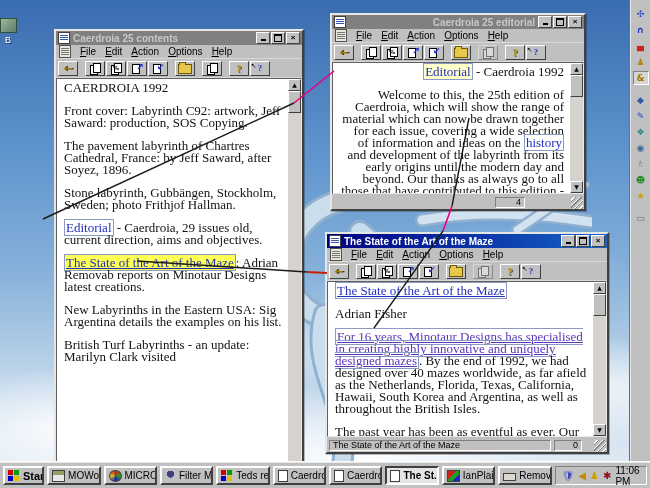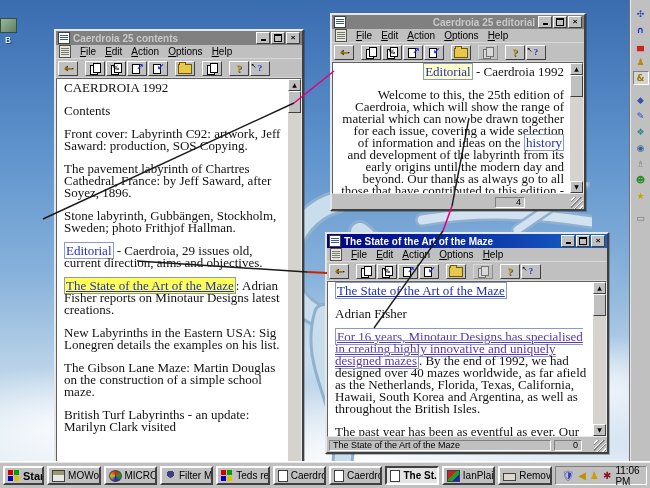--- a/index.html
+++ b/index.html
@@ -246,28 +246,26 @@
     <span class="tb">
         <span class="i-help">?</span>
       </span>
     <span class="tb">
         <span class="chelp">?</span>
       </span>
   </div>
   <div class="client">
     <div class="textpane">
       <p>CAERDROIA 1992</p>
-      <p>Contents</p>
       <p>Front cover: Labyrinth C92: artwork, Jeff Saward: production, SOS Copying.</p>
       <p>The pavement labyrinth of Chartres Cathedral, France: by Jeff Saward, after Soyez, 1896.</p>
       <p>Stone labyrinth, Gubbängen, Stockholm, Sweden; photo Frithjof Hallman.</p>
       <p><span class="h-link">Editorial</span><span> - Caerdroia, 29 issues old, current direction, aims and objectives.</span></p>
-      <p><span class="h-link hl">The State of the Art of the Maze</span><span>: Adrian Fisher reports on Minotaur Designs latest creations.</span></p>
-      <p>New Labyrinths in the Eastern USA: Sig Lonegren details the examples on his list.</p>
-      <p>The Gibson Lane Maze: Martin Douglas on the construction of a simple school maze.</p>
+      <p><span class="h-link hl">The State of the Art of the Maze</span><span>: Adrian Removab reports on Minotaur Designs latest creations.</span></p>
+      <p>New Labyrinths in the Eastern USA: Sig Argentina details the examples on his list.</p>
       <p>British Turf Labyrinths - an update: Marilyn Clark visited</p>
     </div>
     <div class="vscroll">
       <div class="sarrow">▲</div>
       <div class="sthumb"></div>
       <div class="strack"></div>
       <div class="sarrow">▼</div>
     </div>
   </div>
 </div>

